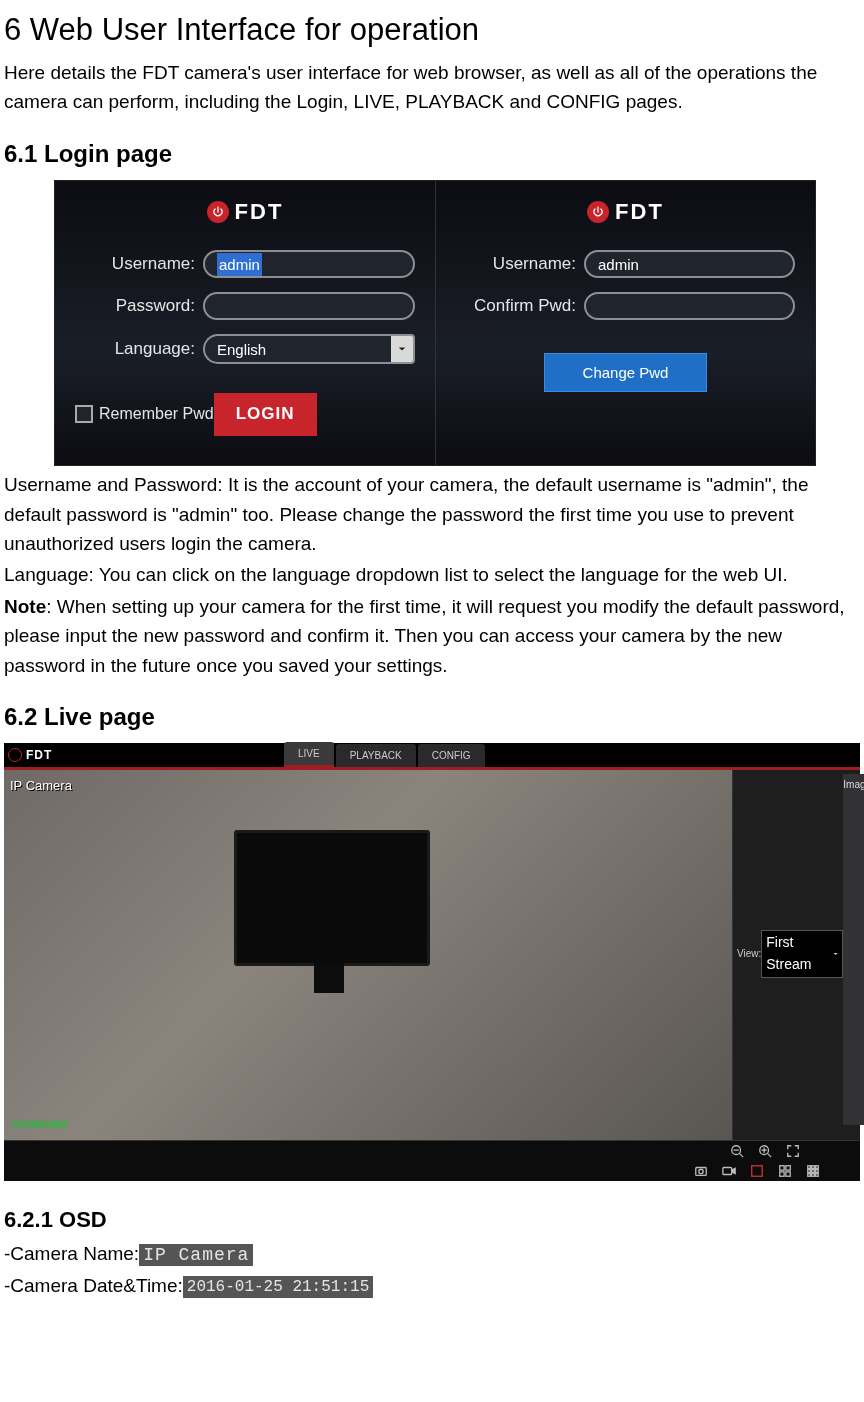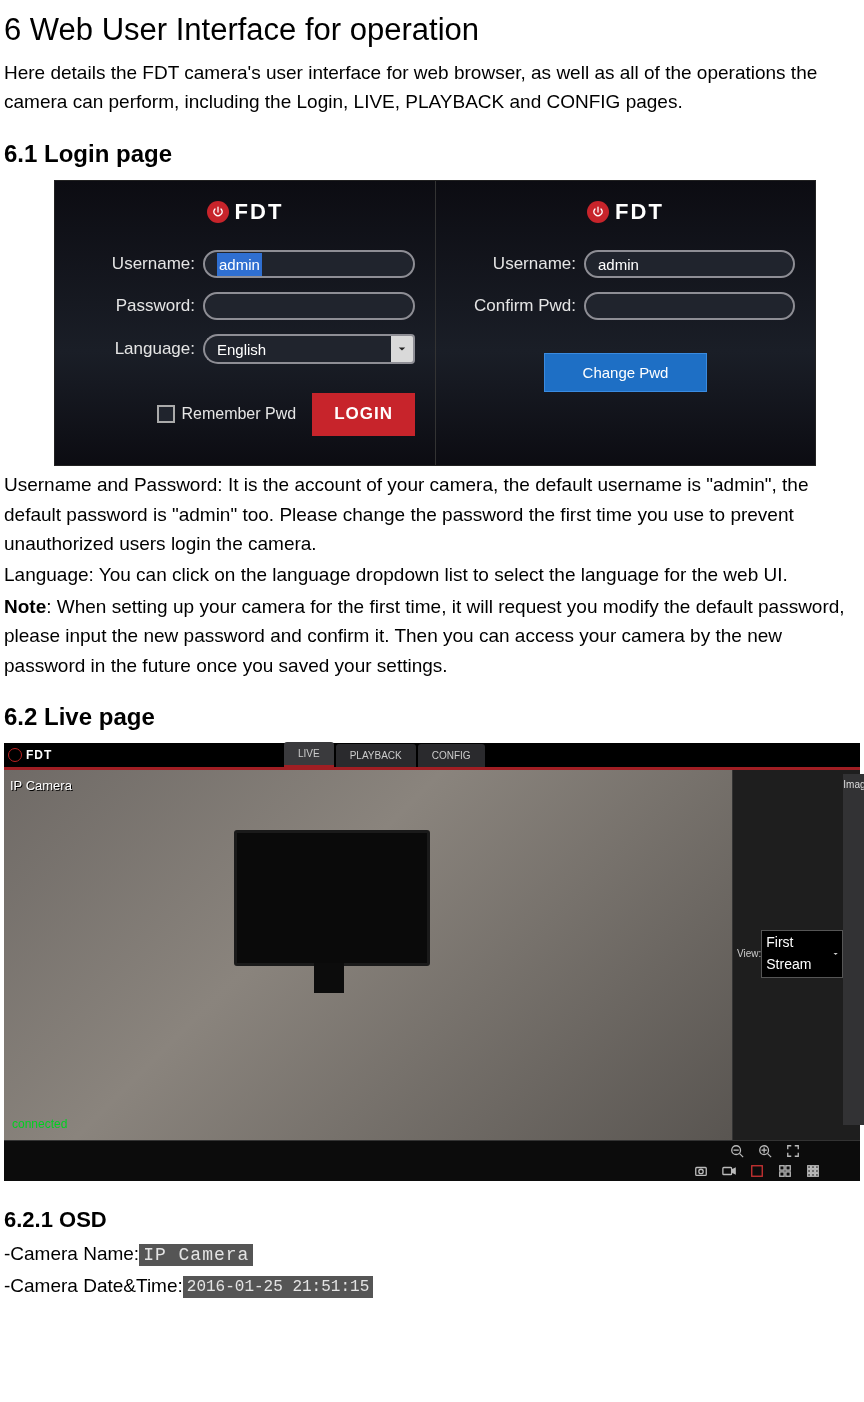--- a/index.html
+++ b/index.html
@@ -115,27 +115,27 @@
     width:24px;height:30px;
     border:2px solid #8e8e95;border-left:none;
     background:#d9d9d9;
     display:flex;align-items:center;justify-content:center;
     box-sizing:border-box;
     border-radius:0 4px 4px 0;
   }
   .lang-btn svg{width:8px;height:8px;fill:#222;}
   .bottom-row-left{
     margin-top:22px;
-    display:flex;align-items:center;justify-content:flex-end;
+    display:flex;align-items:center;justify-content:flex-start;
   }
   .remember{display:flex;align-items:center;gap:6px;color:#e5e5e5;font-size:16px;}
   .chk{width:14px;height:14px;border:2px solid #aaa;background:#20242d;}
   .login-btn{
     background:#c7242b;color:#fff;font-weight:bold;
-    padding:8px 22px;font-size:17px;letter-spacing:1px;margin-left:16px;
+    padding:8px 22px;font-size:17px;letter-spacing:1px;
   }
   .change-btn-row{margin-top:26px;display:flex;justify-content:center;}
   .change-btn{
     background:#1e6fc5;color:#fff;font-size:15px;
     padding:7px 38px;border:1px solid #3a8be0;
   }
 
   
   .live-shot{
     width: 856px;

